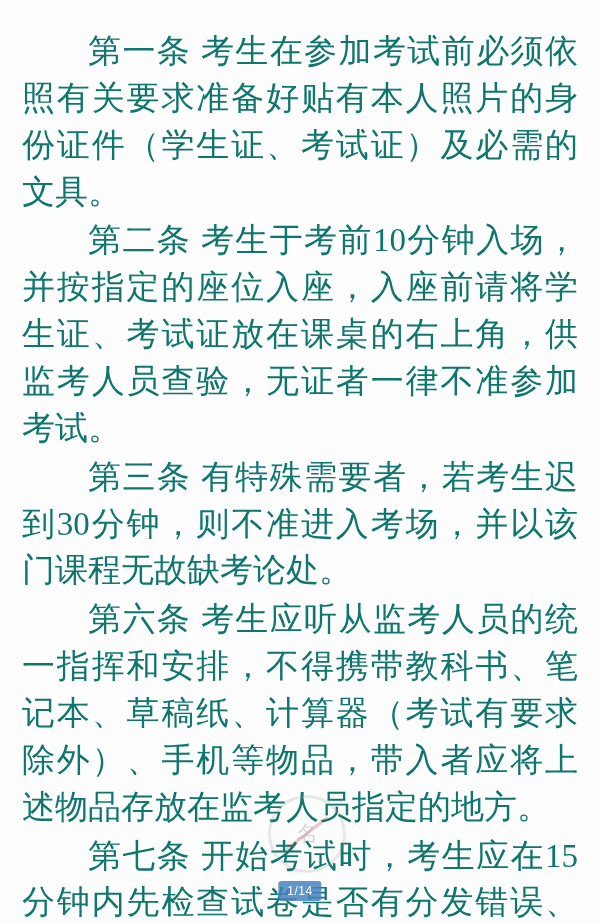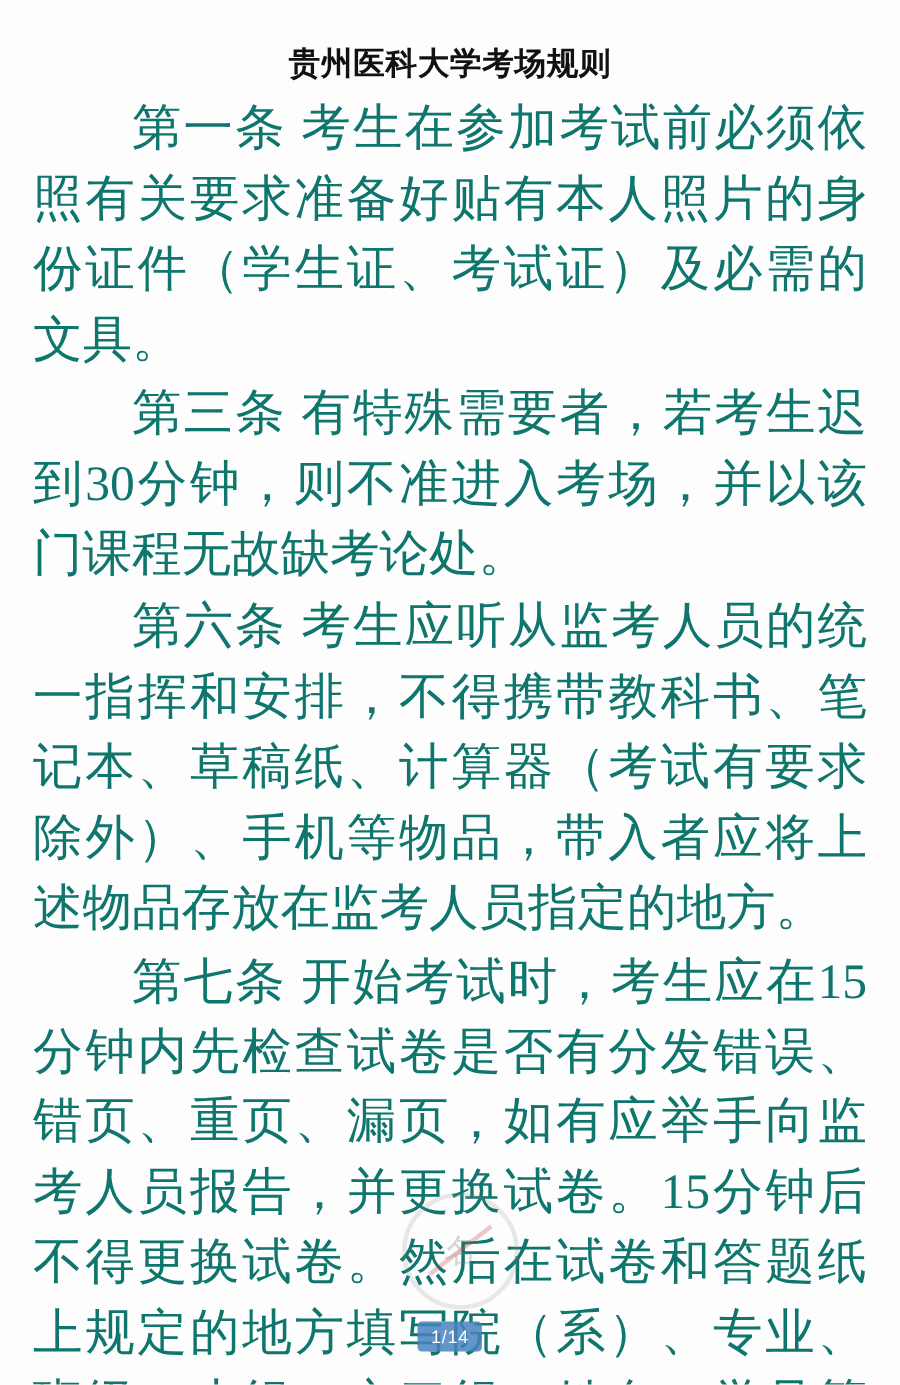--- a/index.html
+++ b/index.html
@@ -98,23 +98,23 @@
     bottom: 0;
     height: 18px;
     background: linear-gradient(to bottom, rgba(253,253,253,0), rgba(253,253,253,0.0));
   }
 </style>
 </head>
 <body>
 
 <div class="page">
 
-  <h1 class="doc-title">贵州医科大学考场规则</h1>
 
   <p class="para">第一条 考生在参加考试前必须依照有关要求准备好贴有本人照片的身份证件（学生证、考试证）及必需的文具。</p>
+  <p class="para">第二条 考生于考前10分钟入场，并按指定的座位入座，入座前请将学生证、考试证放在课桌的右上角，供监考人员查验，无证者一律不准参加考试。</p>
   <p class="para">第三条 有特殊需要者，若考生迟到30分钟，则不准进入考场，并以该门课程无故缺考论处。</p>
   <p class="para">第六条 考生应听从监考人员的统一指挥和安排，不得携带教科书、笔记本、草稿纸、计算器（考试有要求除外）、手机等物品，带入者应将上述物品存放在监考人员指定的地方。</p>
   <p class="para">第七条 开始考试时，考生应在15分钟内先检查试卷是否有分发错误、错页、重页、漏页，如有应举手向监考人员报告，并更换试卷。15分钟后不得更换试卷。然后在试卷和答题纸上规定的地方填写院（系）、专业、班级、小组、实习组、姓名、学号等信息。在规定的地方之外填写，考试答卷无效。</p>
 
   <div class="watermark">
     <div class="wm-text">名</div>
     <div class="wm-slash"></div>
   </div>
 
   <div class="page-indicator">1/14</div>

